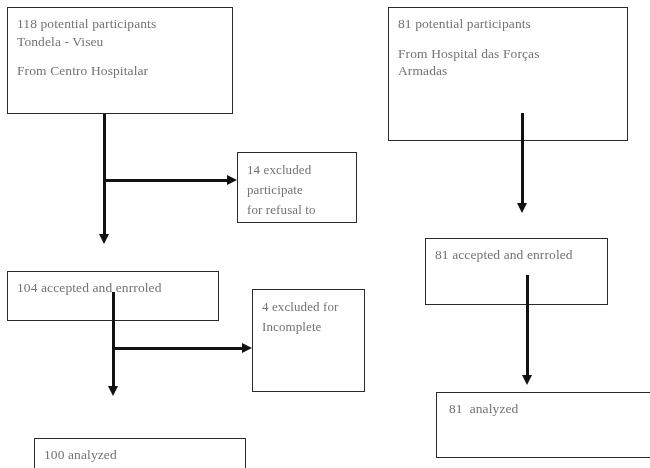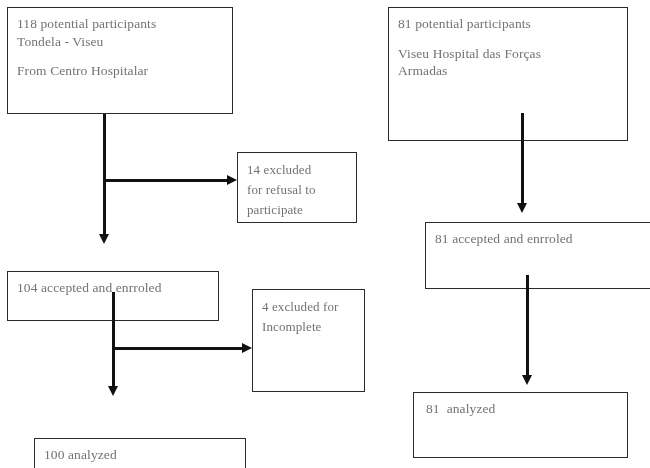--- a/index.html
+++ b/index.html
@@ -32,24 +32,24 @@
     letter-spacing: 0.1px;
   }
   .node .line.gap {
     margin-top: 12px;
   }
   
   #node-source-left   { left: 7px;   top: 7px;   width: 226px; height: 107px; }
   #node-source-right  { left: 388px; top: 7px;   width: 240px; height: 134px; }
   #node-excluded-refusal { left: 237px; top: 152px; width: 120px; height: 71px; }
   #node-enrolled-left { left: 7px;   top: 245px; width: 212px; height: 50px; margin-top: 26px; }
-  #node-enrolled-right{ left: 425px; top: 222px; width: 226px; height: 67px; }
+  #node-enrolled-right{ left: 425px; top: 238px; width: 183px; height: 67px; }
   #node-excluded-incomplete { left: 252px; top: 289px; width: 113px; height: 103px; }
   #node-analyzed-left { left: 34px;  top: 398px; width: 212px; height: 60px; margin-top: 40px; }
-  #node-analyzed-right{ left: 413px; top: 392px; width: 215px; height: 66px; padding-left: 12px; }
+  #node-analyzed-right{ left: 436px; top: 392px; width: 215px; height: 66px; padding-left: 12px; }
 
   #node-excluded-refusal .line,
   #node-excluded-incomplete .line {
     font-size: 13px;
     line-height: 1.52;
   }
 
   
   .vline, .hline {
     position: absolute;
@@ -78,40 +78,40 @@
 <div id="canvas">
 
   <div class="node" id="node-source-left">
     <span class="line">118 potential participants</span>
     <span class="line">Tondela - Viseu</span>
     <span class="line gap">From Centro Hospitalar</span>
   </div>
 
   <div class="node" id="node-excluded-refusal">
     <span class="line">14 excluded</span>
+    <span class="line">participate</span>
     <span class="line">for refusal to</span>
-    <span class="line">participate</span>
   </div>
 
   <div class="node" id="node-enrolled-left">
     <span class="line">104 accepted and enrroled</span>
   </div>
 
   <div class="node" id="node-excluded-incomplete">
     <span class="line">4 excluded for</span>
     <span class="line">Incomplete</span>
   </div>
 
   <div class="node" id="node-analyzed-left">
     <span class="line">100 analyzed</span>
   </div>
 
   <div class="node" id="node-source-right">
     <span class="line">81 potential participants</span>
-    <span class="line gap">Viseu Hospital das Forças</span>
+    <span class="line gap">From Hospital das Forças</span>
     <span class="line">Armadas</span>
   </div>
 
   <div class="node" id="node-enrolled-right">
     <span class="line">81 accepted and enrroled</span>
   </div>
 
   <div class="node" id="node-analyzed-right">
     <span class="line">81  analyzed</span>
   </div>

